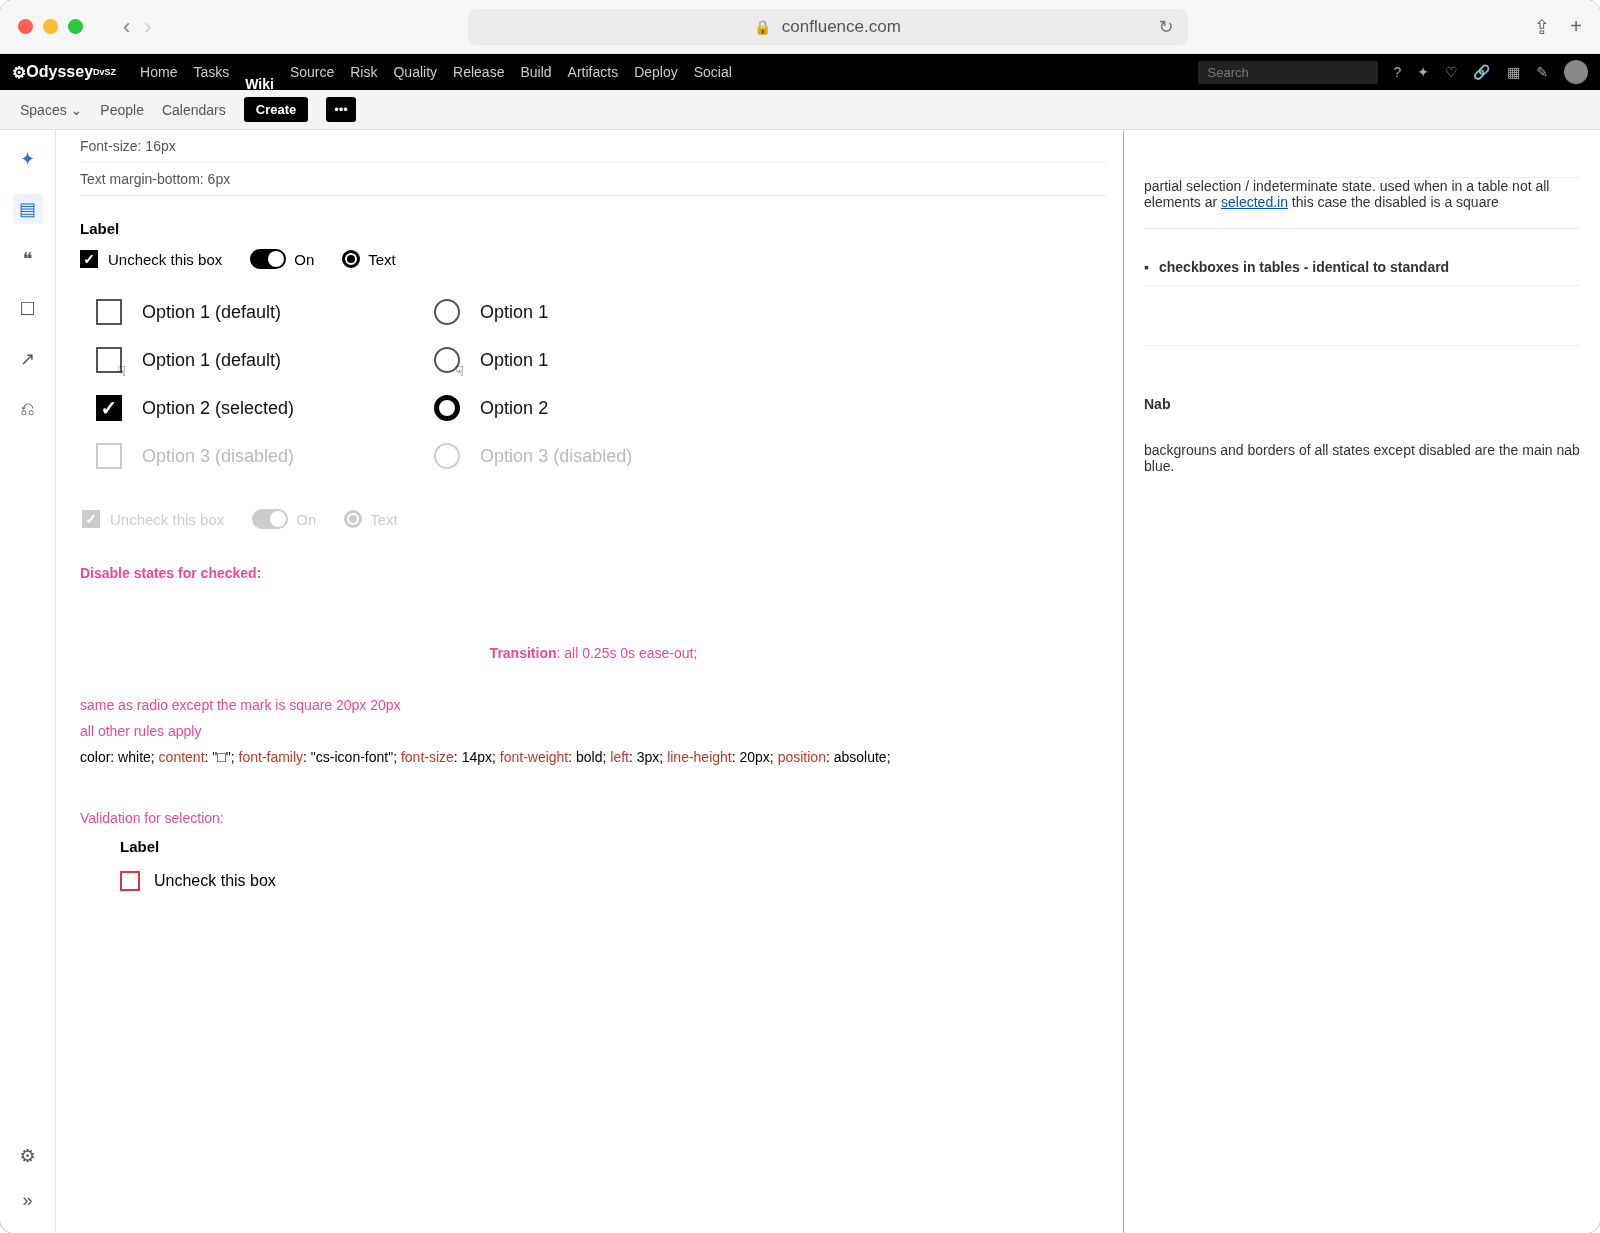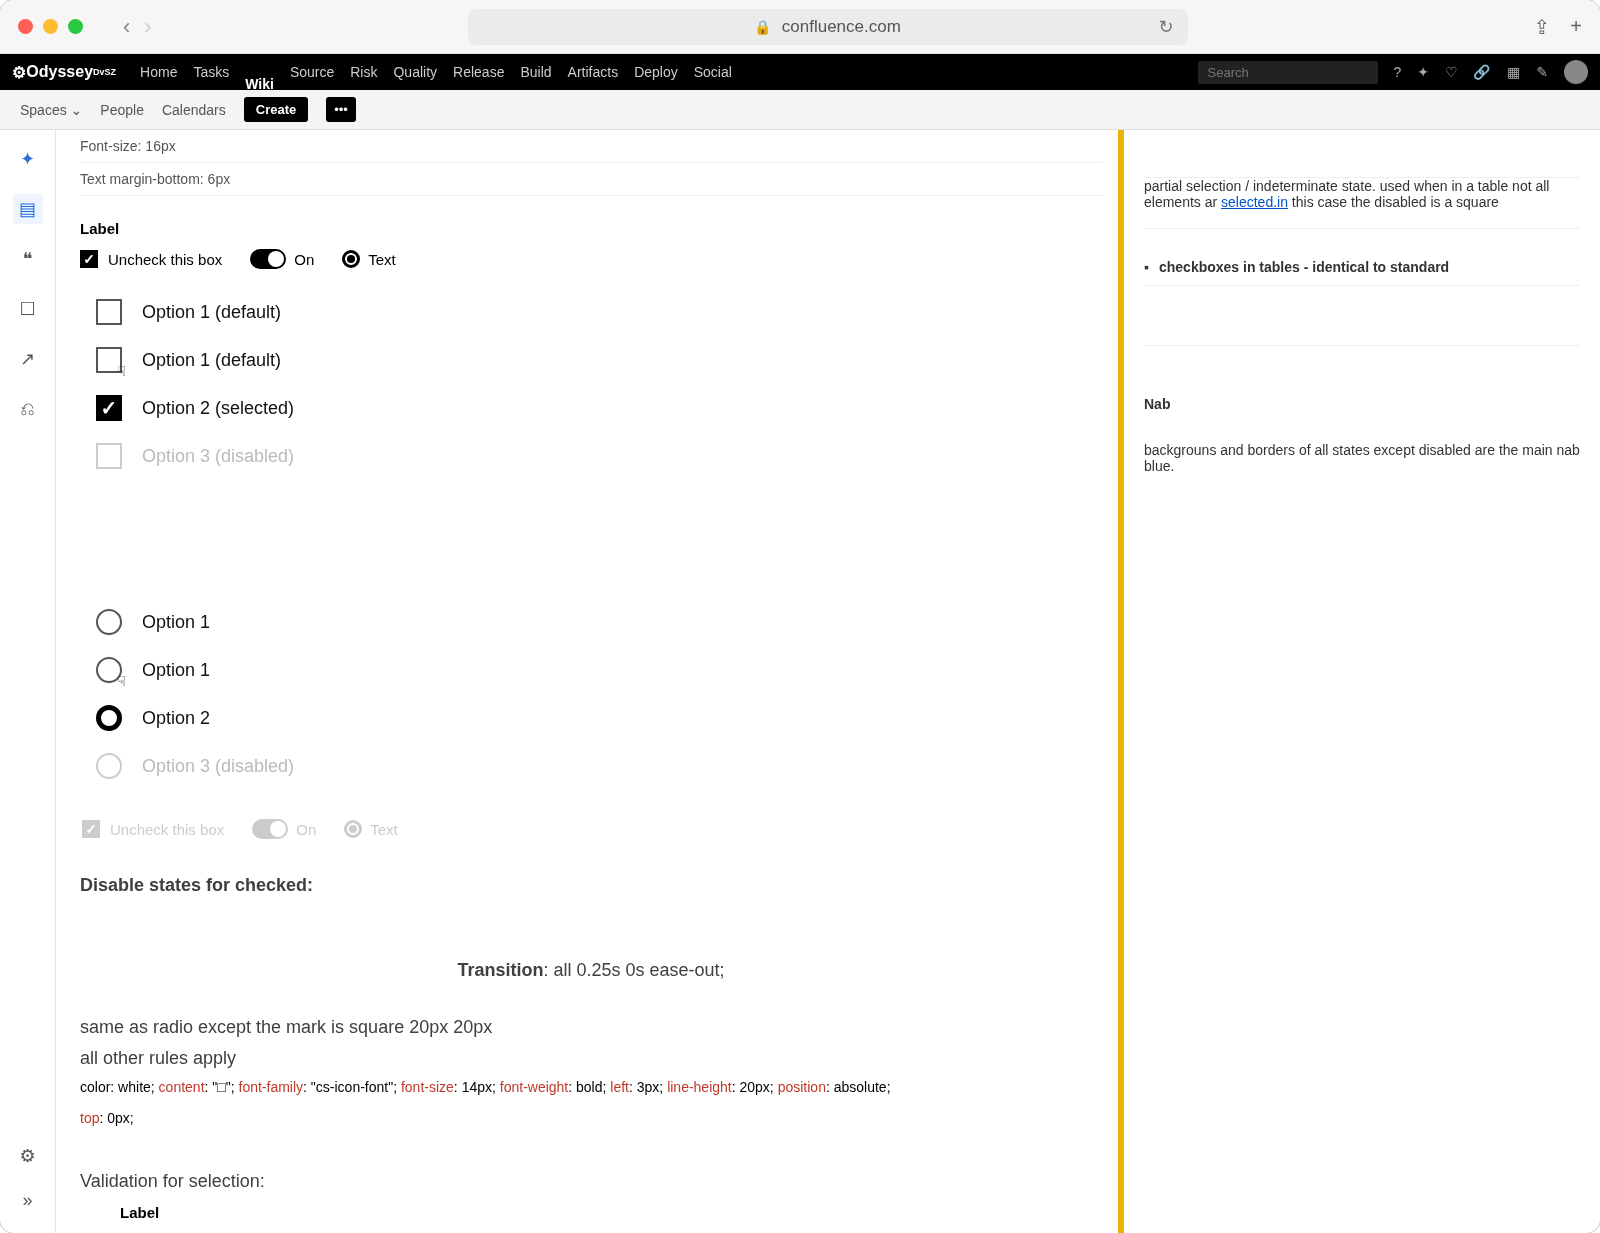--- a/index.html
+++ b/index.html
@@ -37,21 +37,21 @@
 .more-btn { background: #000; color: #fff; padding: 5px 8px; border-radius: 3px; font-size: 13px; cursor: pointer; }
 
 .workspace { flex: 1; display: flex; overflow: hidden; }
 
 .left-rail { width: 56px; border-right: 1px solid #e5e5e5; display: flex; flex-direction: column; align-items: center; padding-top: 14px; gap: 20px; color: #555; }
 .rail-icon { width: 30px; height: 30px; display: flex; align-items: center; justify-content: center; border-radius: 4px; cursor: pointer; font-size: 18px; }
 .rail-icon.active { background: #eef4ff; color: #1a6bd6; }
 .rail-bottom { margin-top: auto; margin-bottom: 18px; display: flex; flex-direction: column; gap: 14px; }
 
 .content { flex: 1; display: flex; }
-.main-col { flex: 1; padding: 0 16px 40px 24px; overflow-y: auto; border-right: 6px solid #eab308; }
+.main-col { flex: 1; padding: 0 16px 40px 24px; overflow-y: auto; border-right: 1px solid #eab308; }
 .side-col { width: 476px; padding: 10px 20px; color: #333; font-size: 14px; }
 
 .spec-line { color: #555; font-size: 14px; padding: 8px 0; border-bottom: 1px solid #eee; }
 
 .form-section { margin-top: 24px; }
 .form-label { font-weight: bold; font-size: 15px; margin-bottom: 12px; }
 
 .controls-row { display: flex; align-items: center; gap: 28px; margin-bottom: 30px; }
 .cb-wrap { display: flex; align-items: center; gap: 10px; font-size: 15px; }
 .cb-box { width: 18px; height: 18px; border: 2px solid #000; display: inline-flex; align-items: center; justify-content: center; }
@@ -59,41 +59,41 @@
 .cb-box.checked::after { content: "✓"; color: #fff; font-size: 14px; font-weight: bold; }
 
 .toggle-wrap { display: flex; align-items: center; gap: 8px; font-size: 15px; }
 .toggle { width: 36px; height: 20px; border-radius: 10px; background: #000; position: relative; }
 .toggle::after { content: ""; position: absolute; width: 16px; height: 16px; background: #fff; border-radius: 50%; top: 2px; right: 2px; }
 
 .radio-wrap { display: flex; align-items: center; gap: 8px; font-size: 15px; }
 .radio-mark { width: 18px; height: 18px; border: 3px solid #000; border-radius: 50%; position: relative; }
 .radio-mark.selected::after { content: ""; position: absolute; width: 8px; height: 8px; background: #000; border-radius: 50%; top: 50%; left: 50%; transform: translate(-50%, -50%); }
 
-.options-grid { display: flex; gap: 140px; margin-left: 16px; flex-direction: column; }
+.options-grid { display: flex; gap: 140px; margin-left: 16px; }
 .options-col { display: flex; flex-direction: column; gap: 22px; }
 .opt { display: flex; align-items: center; gap: 20px; font-size: 18px; color: #111; }
 .cb-lg { width: 26px; height: 26px; border: 2px solid #555; display: inline-flex; align-items: center; justify-content: center; position: relative; }
 .cb-lg.selected { background: #000; border-color: #000; }
 .cb-lg.selected::after { content: "✓"; color: #fff; font-size: 20px; font-weight: bold; }
 .cb-lg.disabled { border-color: #ccc; }
 .radio-lg { width: 26px; height: 26px; border: 2px solid #555; border-radius: 50%; position: relative; }
 .radio-lg.selected { border: 5px solid #000; }
 .radio-lg.disabled { border-color: #ccc; }
 .opt.disabled { color: #bbb; }
 .cursor-overlay { position: absolute; font-size: 14px; bottom: -8px; right: -6px; }
 
 .disabled-row { display: flex; align-items: center; gap: 28px; margin-top: 40px; margin-left: 2px; color: #ccc; font-size: 15px; }
 .cb-box.disabled { border-color: #ccc; background: #ccc; }
 .cb-box.disabled::after { color: #fff; }
 .toggle.disabled { background: #ccc; }
 .radio-mark.disabled { border-color: #ccc; }
 .radio-mark.disabled.selected::after { background: #ccc; }
 
-.note { margin-top: 36px; font-size: 18px; color: #404040; }
+.note { margin-top: 36px; font-size: 14px; color: #ec4899; }
 .note .bold { font-weight: bold; }
 .css-spec { font-size: 14px; margin-top: 6px; line-height: 1.8; }
 .css-spec .prop { color: #c0392b; }
 
 .side-note { margin-bottom: 20px; padding-bottom: 18px; border-bottom: 1px solid #eee; }
 .side-note a { color: #0052cc; text-decoration: underline; }
 .side-bullet { display: flex; gap: 10px; font-weight: bold; padding: 10px 0; border-bottom: 1px solid #eee; }
 .side-heading { font-weight: bold; margin-top: 50px; }
 .side-body { margin-top: 30px; }
 
@@ -275,23 +275,20 @@
           <div class="css-spec">
             <span>color: white;  </span>
             <span class="prop">content</span><span>: "□";  </span>
             <span class="prop">font-family</span><span>: "cs-icon-font";  </span>
             <span class="prop">font-size</span><span>: 14px;  </span>
             <span class="prop">font-weight</span><span>: bold;  </span>
             <span class="prop">left</span><span>: 3px;  </span>
             <span class="prop">line-height</span><span>: 20px;  </span>
             <span class="prop">position</span><span>: absolute;</span>
           </div>
-          <div class="css-spec">
-            <span class="prop">top</span><span>: 0px;</span>
-          </div>
 
           <div class="validation-section">
             <div class="note bold">Validation for selection:</div>
             <div class="val-label">Label</div>
             <div class="val-cb">
               <span class="val-cb-box"></span>
               <span>Uncheck this box</span>
             </div>
           </div>
         </div>

